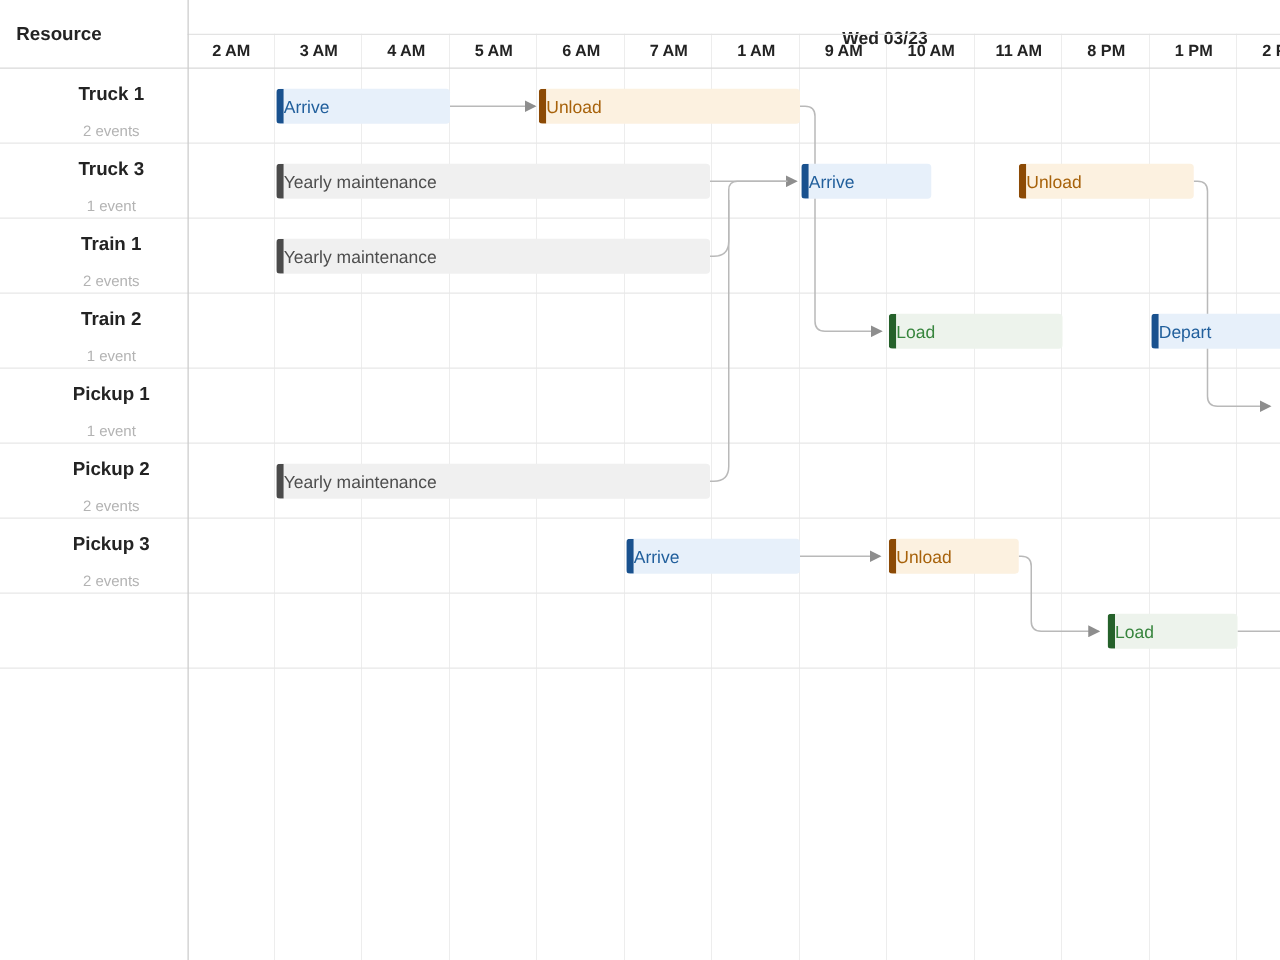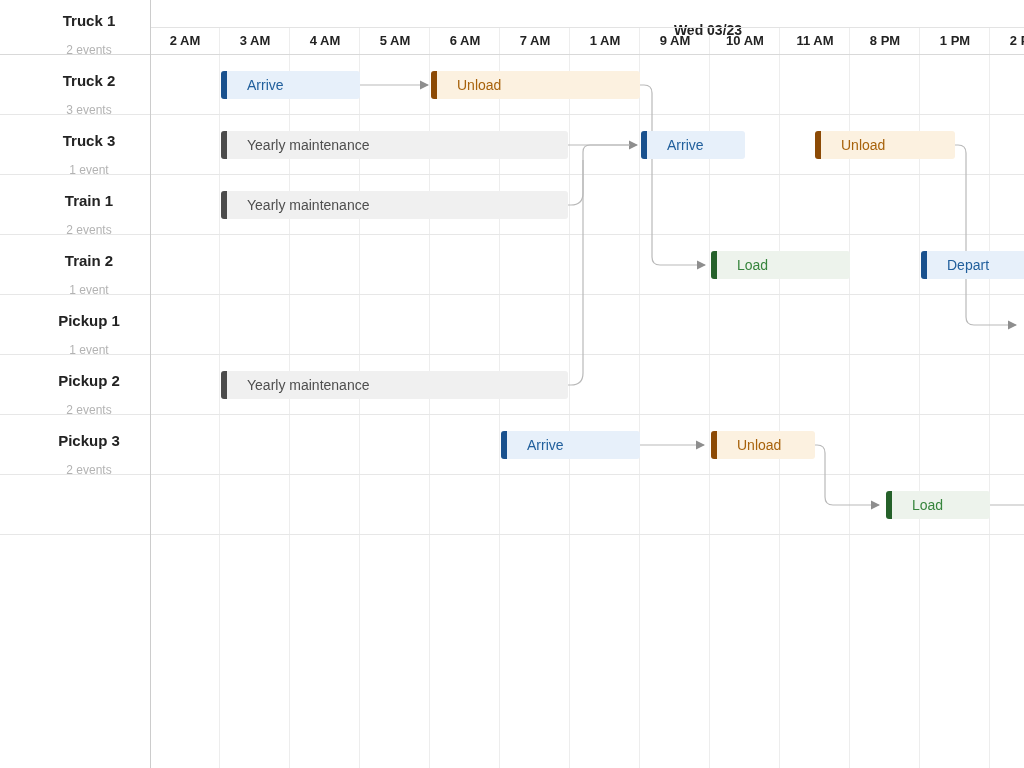--- a/index.html
+++ b/index.html
@@ -19,21 +19,21 @@
   .row-sep{height:60px;box-sizing:border-box;border-bottom:1px solid var(--row-sep);}
   
   svg.deps{position:absolute;left:0;top:0;z-index:2;}
   .dep{fill:none;stroke:var(--dep-line);stroke-width:1.2;}
   .arrowhead{fill:var(--dep-arrow);}
   
   .events-layer{position:absolute;left:150px;top:0;right:0;bottom:0;z-index:3;}
   .event{
     position:absolute;height:28px;box-sizing:border-box;border-radius:3px;
     border-left:6px solid #000;font-size:14px;line-height:28px;
-    padding-left:20px;white-space:nowrap;overflow:hidden;
+    white-space:nowrap;overflow:hidden;
   }
   .event.blue  {border-left-color:var(--blue-border);  background:var(--blue-fill);  color:var(--blue-text);}
   .event.orange{border-left-color:var(--orange-border);background:var(--orange-fill);color:var(--orange-text);}
   .event.green {border-left-color:var(--green-border); background:var(--green-fill); color:var(--green-text);}
   .event.gray  {border-left-color:var(--gray-border);  background:var(--gray-fill);  color:var(--gray-text);}
   
   .sidebar{position:absolute;left:0;top:0;bottom:0;width:150px;z-index:4;}
   .sidebar-header{
     height:55px;box-sizing:border-box;padding-left:13px;display:flex;align-items:center;
     font-size:15px;font-weight:bold;color:var(--text-dark);
@@ -122,30 +122,27 @@
         <div class="hour-cell">9 AM</div>
         <div class="hour-cell">10 AM</div>
         <div class="hour-cell">11 AM</div>
         <div class="hour-cell">8 PM</div>
         <div class="hour-cell">1 PM</div>
         <div class="hour-cell">2 PM</div>
       </div>
   </div>
 
   <div class="sidebar">
+    <div class="sidebar-header">Resource</div>
     <div id="sidebar-rows">
     <div class="resource-row">
       <div class="resource-name">Truck 1</div>
       <div class="resource-count">2 events</div>
     </div>
 
-    <div class="resource-row">
-      <div class="resource-name">Truck 2</div>
-      <div class="resource-count">3 events</div>
-    </div>
 
     <div class="resource-row">
       <div class="resource-name">Truck 3</div>
       <div class="resource-count">1 event</div>
     </div>
 
     <div class="resource-row">
       <div class="resource-name">Train 1</div>
       <div class="resource-count">2 events</div>
     </div>

